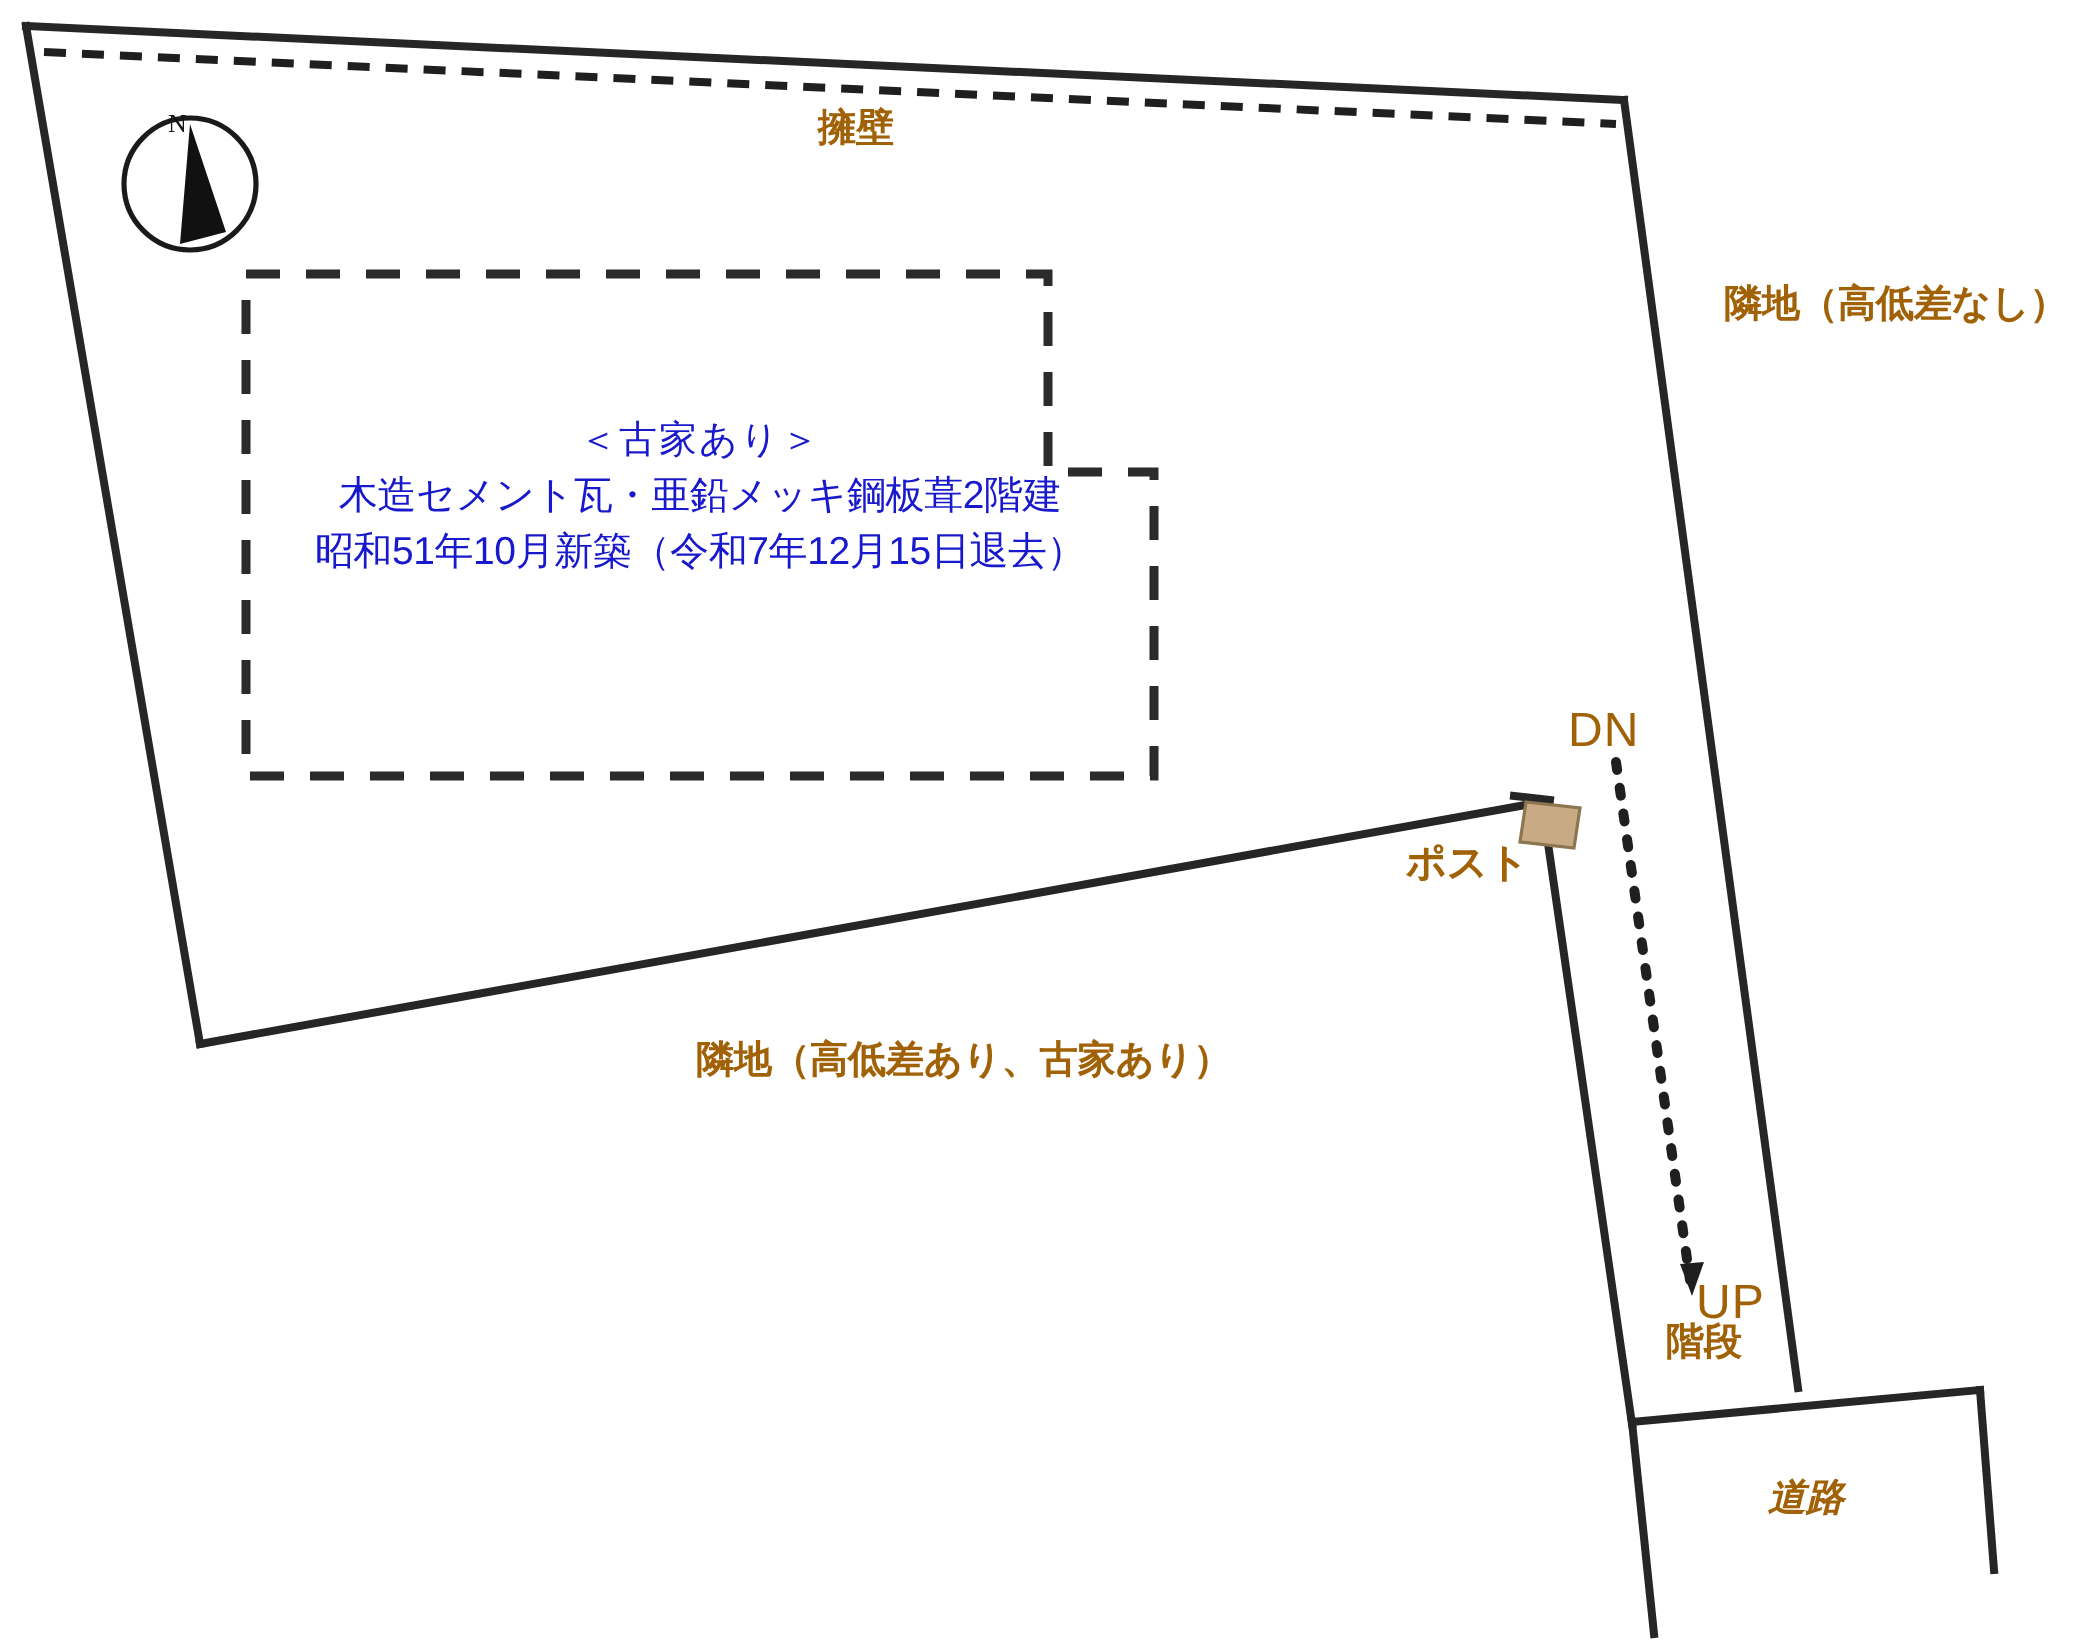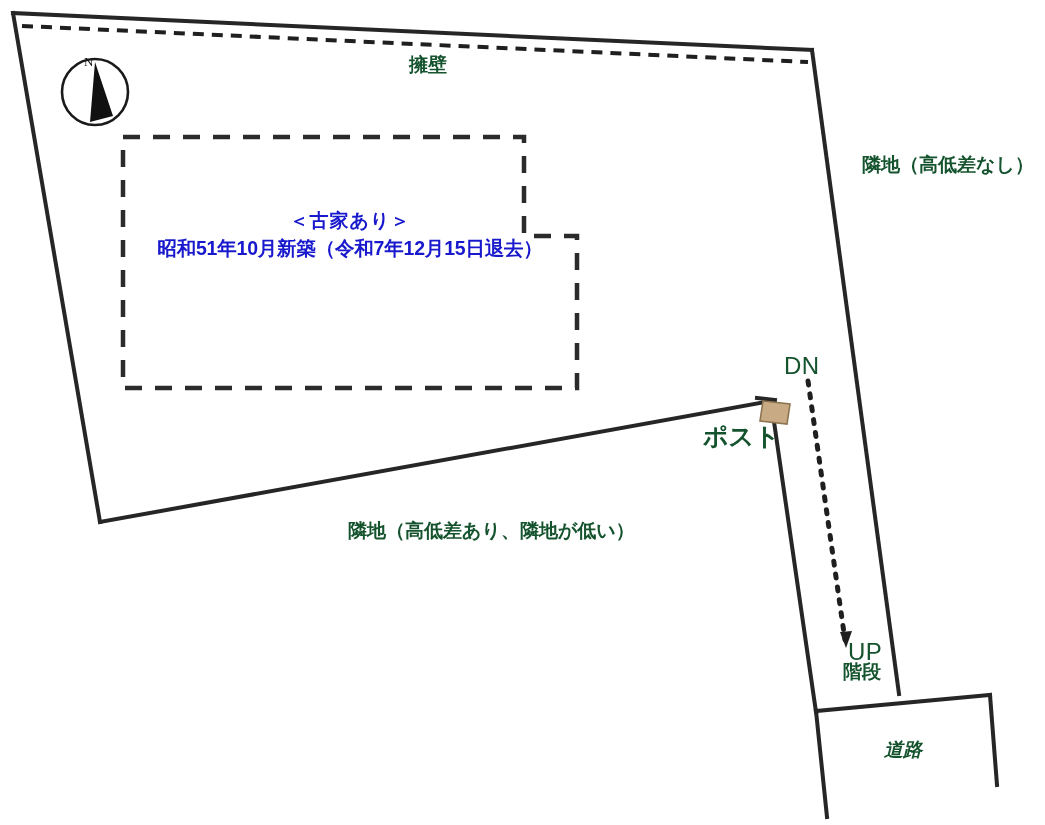--- a/index.html
+++ b/index.html
@@ -21,46 +21,45 @@
   #plan-svg {
     position: absolute;
     top: 0;
     left: 0;
     width: 1045px;
     height: 825px;
   }
   .lbl {
     position: absolute;
     white-space: nowrap;
-    color: #14532d;
+    color: #a16207;
     font-weight: bold;
     line-height: 1.28;
   }
   .lbl-plain {
     font-weight: normal;
     text-align: right;
   }
   #label-yohekimi {
     font-size: 19px;
     left: 409px;
     top: 53px;
   }
   #label-rinchi-nashi {
     font-size: 19px;
     left: 862px;
     top: 141px;
-    margin-top: 12px;
   }
   #label-rinchi-hikui {
     font-size: 19px;
     left: 348px;
     top: 519px;
   }
   #label-post {
-    font-size: 25px;
+    font-size: 20px;
     left: 703px;
     top: 420px;
   }
   #label-dn {
     font-size: 24px;
     left: 784px;
     top: 351px;
     font-weight: normal;
     letter-spacing: 0.5px;
   }
@@ -69,36 +68,35 @@
     left: 836px;
     top: 637px;
     font-weight: normal;
     letter-spacing: 0.5px;
     margin-left: 12px;
   }
   #label-kaidan {
     font-size: 19px;
     left: 833px;
     top: 660px;
-    margin-left: 10px;
   }
   #label-douro {
     font-size: 19px;
     left: 884px;
     top: 738px;
     font-style: italic;
   }
   #building-text {
     position: absolute;
     left: 0px;
     top: 208px;
     width: 700px;
     text-align: center;
     color: #1818cd;
-    font-weight: bold;
+    font-weight: normal;
     font-size: 19.5px;
     line-height: 1.42;
     letter-spacing: -0.2px;
     white-space: nowrap;
   }
   #building-text .row1 {
     font-size: 19px;
     letter-spacing: 1px;
   }
   #building-text .row {
@@ -162,32 +160,33 @@
 
       <path d="M 990 695 L 997 785" fill="none" stroke="#262626" stroke-width="4" stroke-linecap="square"></path>
     </g>
 
   </svg>
 
   <div class="lbl" id="label-yohekimi">擁壁</div>
 
   <div class="lbl" id="label-rinchi-nashi">隣地（高低差なし）</div>
 
-  <div class="lbl" id="label-rinchi-hikui">隣地（高低差あり、隣地が低い）</div>
+  <div class="lbl" id="label-rinchi-hikui">隣地（高低差あり、古家あり）</div>
 
   <div class="lbl" id="label-post">ポスト</div>
 
   <div class="lbl lbl-plain" id="label-dn">DN</div>
 
   <div class="lbl lbl-plain" id="label-up">UP</div>
 
   <div class="lbl" id="label-kaidan">階段</div>
 
   <div class="lbl" id="label-douro">道路</div>
 
   <div id="compass-n">N</div>
 
   <div id="building-text">
     <span class="row row1">＜古家あり＞</span>
+    <span class="row">木造セメント瓦・亜鉛メッキ鋼板葺2階建</span>
     <span class="row">昭和51年10月新築（令和7年12月15日退去）</span>
   </div>
 
 </div>
 
 </body></html>

